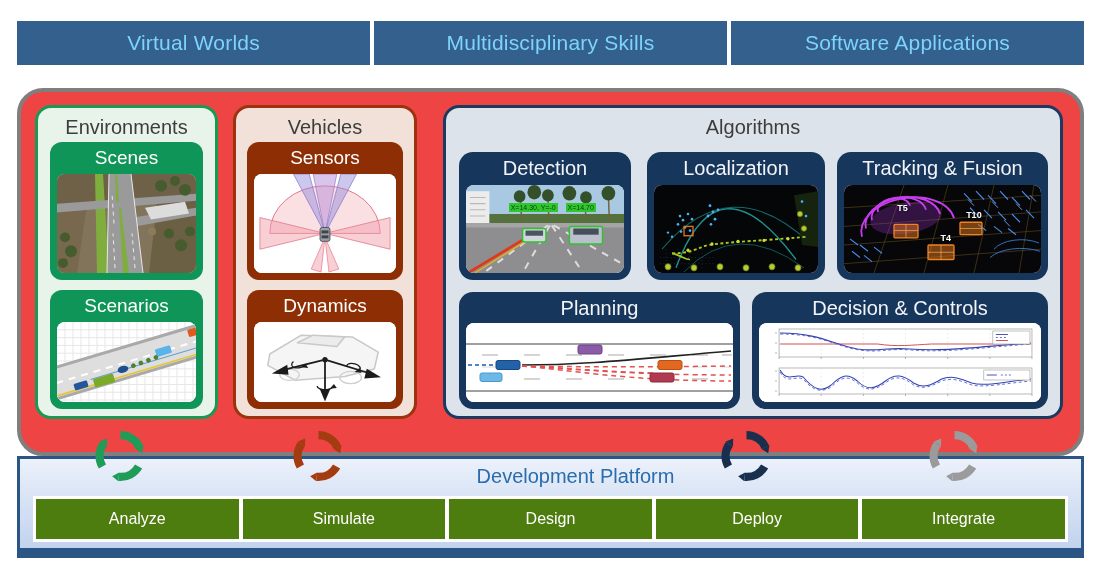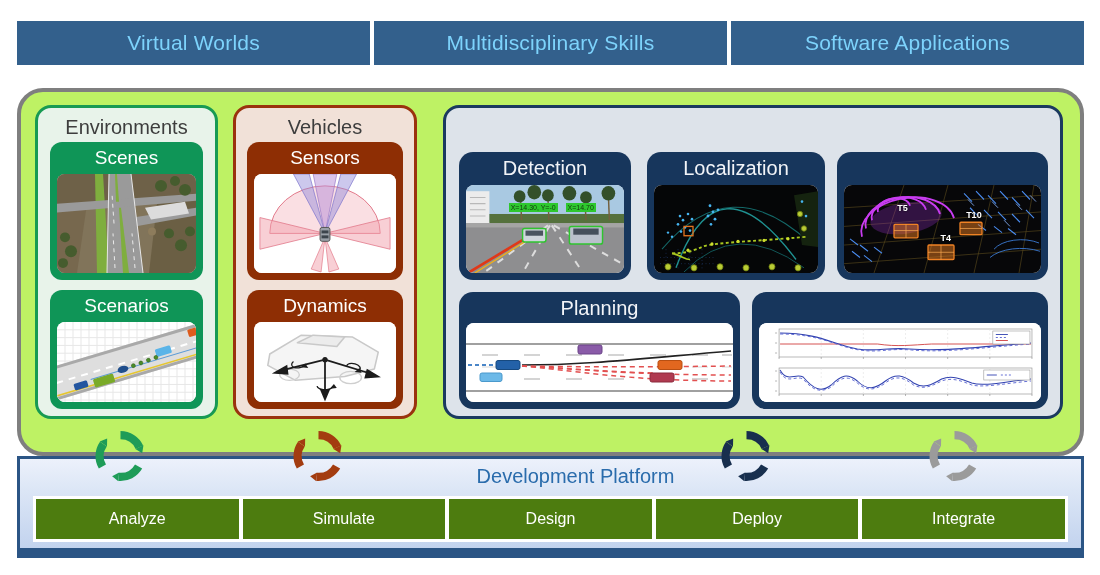--- a/index.html
+++ b/index.html
@@ -6,21 +6,21 @@
   body{
     width:1100px;height:575px;position:relative;background:#ffffff;
     font-family:"Liberation Sans",sans-serif;overflow:hidden;
   }
   
   .hdr-row{position:absolute;left:17px;top:21px;width:1067px;height:44px;display:flex;gap:4px;}
   .hdr-item{flex:1;background:#33608c;color:#7dd3fc;display:flex;align-items:center;justify-content:center;
     font-size:21px;letter-spacing:.2px;}
   
   .main{position:absolute;left:17px;top:88px;width:1059px;height:360px;border:4px solid #7f7f7f;
-    border-radius:26px;background:#bef264;}
+    border-radius:26px;background:#ef4444;}
   .col{position:absolute;border-radius:16px;}
   .col-title{text-align:center;color:#3d3d3d;font-size:20px;padding-top:8px;}
   #env{left:14px;top:13px;width:177px;height:308px;background:#e8f3ea;border:3px solid #189a53;}
   #veh{left:212px;top:13px;width:178px;height:308px;background:#f1e1d8;border:3px solid #9a330e;}
   #alg{left:422px;top:13px;width:614px;height:308px;background:#dde3ea;border:3px solid #1b3a5f;}
   
   .scard{position:absolute;left:12px;width:153px;border-radius:12px;}
   .scard-hdr{color:#fff;font-size:19px;text-align:center;padding-top:5px;}
   .scard-img{position:absolute;left:7px;right:7px;top:32px;bottom:7px;border-radius:8px;overflow:hidden;background:#fff;}
   .green-card{background:#0f9557;}
@@ -192,20 +192,21 @@
             <polygon points="52,44 55,49 48,48"></polygon>
             <polygon points="107,49 109,54 102,53"></polygon>
             <polygon points="81,66 84,70 77,71"></polygon>
           </g>
         </svg>
       </div>
     </div>
   </div>
 
   <div class="col" id="alg">
+    <div class="col-title">Algorithms</div>
 
     <div class="acard" id="det">
       <div class="acard-hdr">Detection</div>
       <div class="acard-img">
         <svg class="thumb" viewBox="0 0 162 85" preserveAspectRatio="none">
           <rect width="162" height="36" fill="#a9c9e2"></rect>
           <rect x="0" y="6" width="24" height="32" fill="#ececec"></rect>
           <path d="M4 12 H20 M4 18 H20 M4 24 H20 M4 30 H20" stroke="#b8b8b8" stroke-width="1"></path>
           <rect x="24" y="28" width="138" height="9" fill="#55713d"></rect>
           <g stroke="#74603e" stroke-width="1.5">
@@ -290,20 +291,21 @@
               <circle cx="118" cy="79" r="3"></circle>
               <circle cx="144" cy="80" r="3"></circle>
             <circle cx="150" cy="42" r="2.6"></circle>
               <circle cx="146" cy="28" r="2.6"></circle>
           </g>
         </svg>
       </div>
     </div>
 
     <div class="acard" id="trk">
+      <div class="acard-hdr">Tracking &amp; Fusion</div>
       <div class="acard-img">
         <svg class="thumb" viewBox="0 0 197 85" preserveAspectRatio="none">
           <rect width="197" height="85" fill="#070709"></rect>
           <path d="M0 22 L197 10 M0 40 L197 26 M0 58 L197 44 M0 76 L197 62 M30 85 L60 0 M80 85 L104 0 M130 85 L150 0 M175 85 L190 0" stroke="#5c4b1e" stroke-width="0.6"></path>
           <ellipse cx="62" cy="32" rx="36" ry="15" fill="#a332d8" fill-opacity="0.28" transform="rotate(-8 62 32)"></ellipse>
           <g fill="none" stroke="#c83cf0" stroke-width="1.8">
             <path d="M34 26 A16 10 -8 0 1 66 20"></path>
             <path d="M28 34 A26 16 -8 0 1 82 24"></path>
             <path d="M22 42 A36 22 -8 0 1 96 28"></path>
             <path d="M18 50 A46 28 -8 0 1 110 32"></path>
@@ -352,20 +354,21 @@
           <rect x="30" y="37.5" width="24" height="9" rx="2" fill="#2361a8" stroke="#17497f"></rect>
           <rect x="14" y="50" width="22" height="8.5" rx="2" fill="#6cb9e8" stroke="#4a99cc"></rect>
           <rect x="112" y="22" width="24" height="9" rx="2" fill="#8a5ba8" stroke="#6a4388"></rect>
           <rect x="192" y="37.5" width="24" height="9" rx="2" fill="#e2671f" stroke="#b84f12"></rect>
           <rect x="184" y="50" width="24" height="9" rx="2" fill="#b03a50" stroke="#8c2a3c"></rect>
         </svg>
       </div>
     </div>
 
     <div class="acard" id="dec">
+      <div class="acard-hdr">Decision &amp; Controls</div>
       <div class="acard-img">
         <svg class="thumb" viewBox="0 0 281 79" preserveAspectRatio="none">
           <rect width="281" height="79" fill="#ffffff"></rect>
           <g fill="none" stroke="#9a9a9a" stroke-width="0.7">
             <rect x="20" y="6" width="252" height="28"></rect>
             <rect x="20" y="45" width="252" height="26"></rect>
           </g>
           <path d="M62 6V34 M104 6V34 M146 6V34 M188 6V34 M230 6V34 M62 45V71 M104 45V71 M146 45V71 M188 45V71 M230 45V71" stroke="#e2e2e2" stroke-width="0.6" stroke-dasharray="2 2"></path>
           <path d="M20 34 v2 M62 34 v2 M104 34 v2 M146 34 v2 M188 34 v2 M230 34 v2 M272 34 v2 M20 71 v2 M62 71 v2 M104 71 v2 M146 71 v2 M188 71 v2 M230 71 v2 M272 71 v2" stroke="#888888" stroke-width="0.6"></path>
           <path d="M16 10 h2 M16 20 h2 M16 30 h2 M16 48 h2 M16 58 h2 M16 68 h2" stroke="#888888" stroke-width="0.6"></path>

